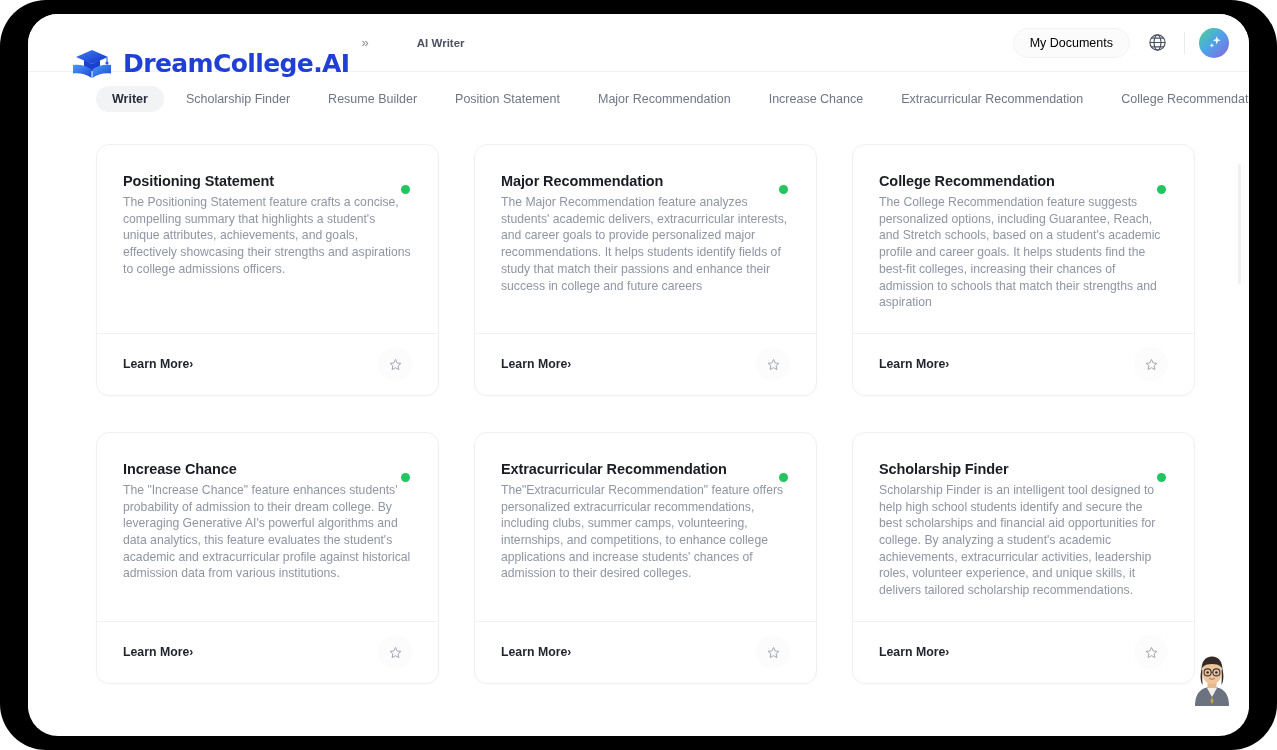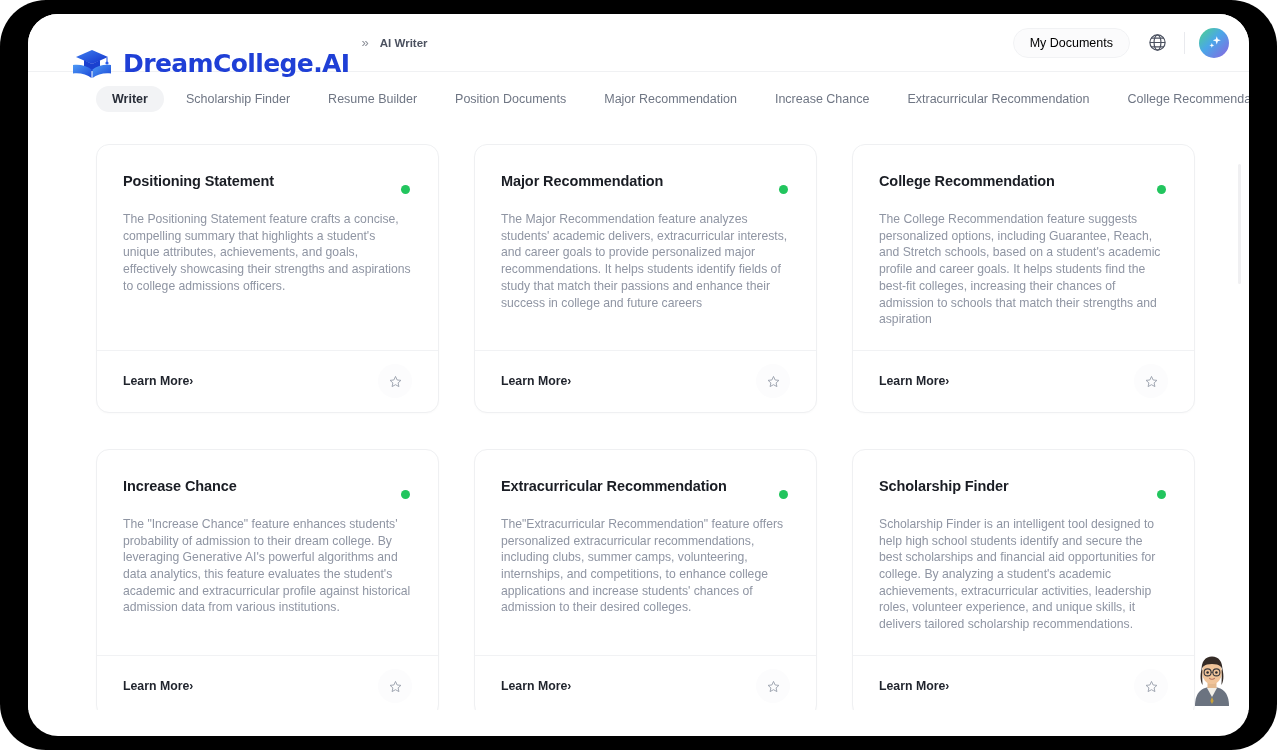--- a/index.html
+++ b/index.html
@@ -46,21 +46,21 @@
     font-size: 25px;
     font-weight: 800;
     letter-spacing: -0.6px;
     color: #1f3fd6;
     font-family: "DejaVu Sans", sans-serif;
     white-space: nowrap;
   }
   #breadcrumb { display: flex; align-items: center; gap: 11px; margin-left: 12px; }
   #breadcrumb-chevron { font-size: 13px; color: #8b8f98; line-height: 1; }
   #breadcrumb-current {
-    font-size: 11.5px; color: #4c5260; font-weight: 600; white-space: nowrap;
+    font-size: 11.5px; color: #4c5260; font-weight: 600; white-space: nowrap; margin-left: 37px;
   }
 
   #header-right {
     margin-left: auto;
     display: flex;
     align-items: center;
     gap: 14px;
   }
   #my-documents-button {
     height: 30px;
@@ -151,21 +151,20 @@
   }
   .status-dot {
     width: 9px; height: 9px;
     border-radius: 50%;
     background: #22c55e;
     flex: none;
     margin-top: 13px;
     margin-right: 2px;
   }
   .card-desc {
-    margin-top: 17px;
     font-size: 12.2px;
     line-height: 1.37;
     color: #8f95a3;
   }
   .card-footer {
     border-top: 1px solid #f1f2f4;
     height: 62px;
     padding: 0 26px;
     display: flex;
     align-items: center;
@@ -264,21 +263,21 @@
             <path d="M7.2 10.4 L7.9 12.3 L9.8 13 L7.9 13.7 L7.2 15.6 L6.5 13.7 L4.6 13 L6.5 12.3 Z" fill="#ffffff"></path>
           </svg>
         </div>
       </div>
     </div>
 
     <div id="tab-bar">
       <div class="tab-item active">Writer</div>
       <div class="tab-item">Scholarship Finder</div>
       <div class="tab-item">Resume Builder</div>
-      <div class="tab-item">Position Documents</div>
+      <div class="tab-item">Position Statement</div>
       <div class="tab-item">Major Recommendation</div>
       <div class="tab-item">Increase Chance</div>
       <div class="tab-item">Extracurricular Recommendation</div>
       <div class="tab-item">College Recommendation</div>
     </div>
 
     <div id="content-area">
       <div id="card-grid">
 
         <div class="feature-card">

